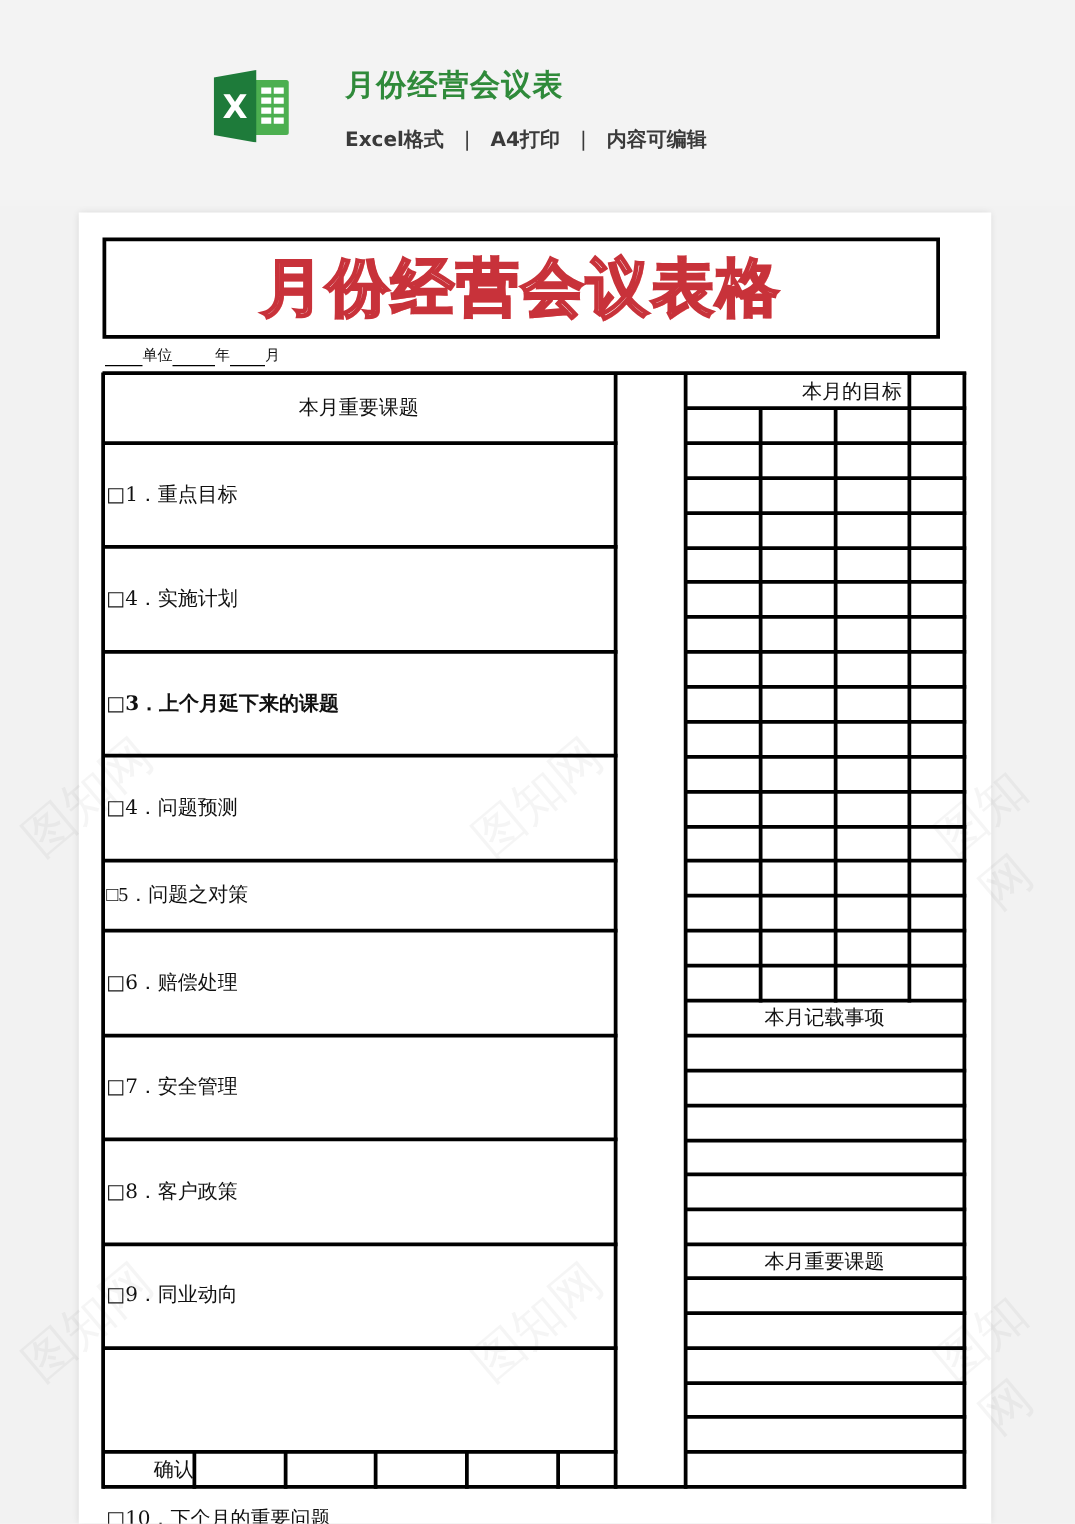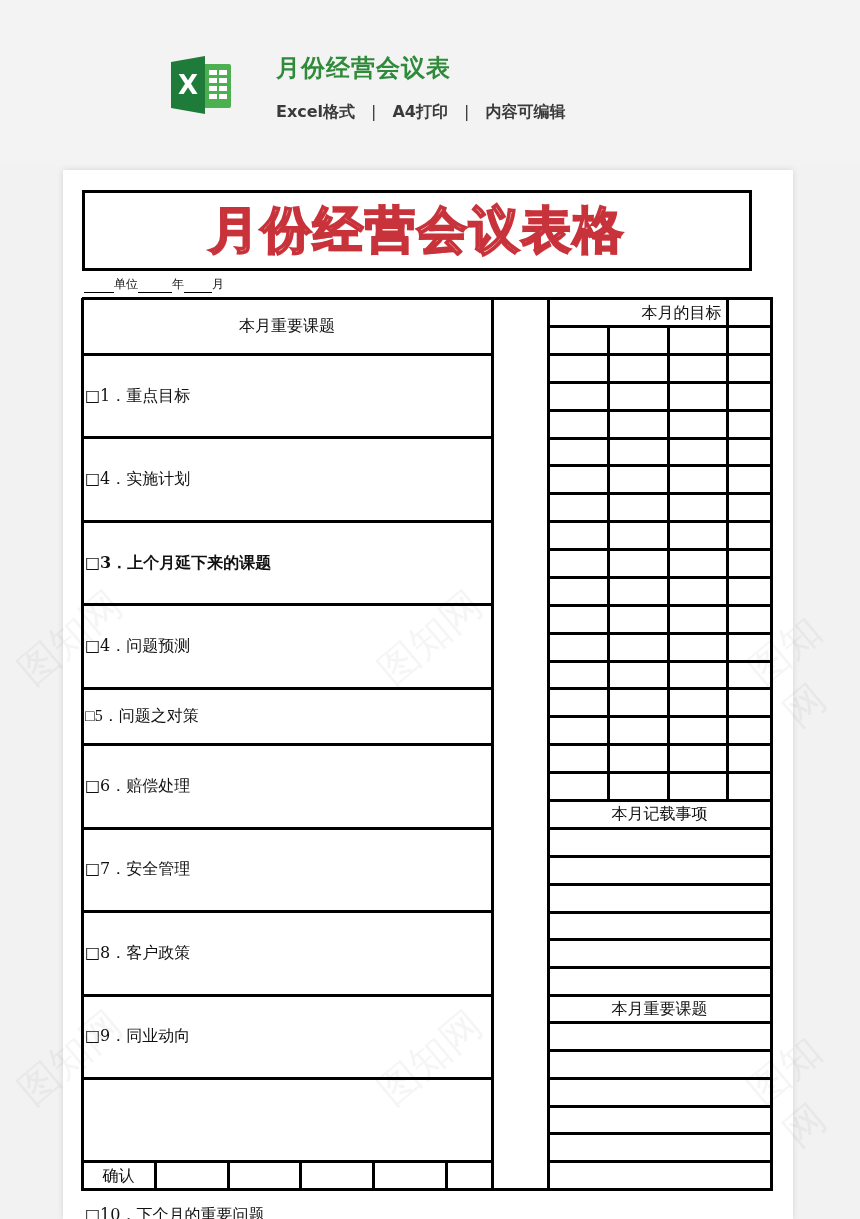--- a/index.html
+++ b/index.html
@@ -133,17 +133,17 @@
 <div class="cell-text" style="left:85px;top:469px;">□4．实施计划</div>
 <div class="cell-text" style="left:85px;top:553px;font-weight:bold;">□3．上个月延下来的课题</div>
 <div class="cell-text" style="left:85px;top:636px;">□4．问题预测</div>
 <div class="cell-text" style="left:85px;top:706px;font-family:Liberation Serif, serif;">□5．问题之对策</div>
 <div class="cell-text" style="left:85px;top:776px;">□6．赔偿处理</div>
 <div class="cell-text" style="left:85px;top:859px;">□7．安全管理</div>
 <div class="cell-text" style="left:85px;top:943px;">□8．客户政策</div>
 <div class="cell-text" style="left:85px;top:1026px;">□9．同业动向</div>
 <div class="cell-text" style="left:85px;top:1174px;margin-top:31px;">□10．下个月的重要问题</div>
 
-<div class="cell-text" style="left:82px;top:1166px;width:73px;text-align:center;">确认</div>
+<div class="cell-text" style="left:82px;top:1166px;width:73px;text-align:left;padding-left:41px;">确认</div>
 
 <div class="cell-text" style="left:548px;top:303px;width:179px;text-align:center;margin-left:44px;">本月的目标</div>
 <div class="cell-text" style="left:548px;top:804px;width:223px;text-align:center;">本月记载事项</div>
 <div class="cell-text" style="left:548px;top:999px;width:223px;text-align:center;">本月重要课题</div>
 
 </body></html>

